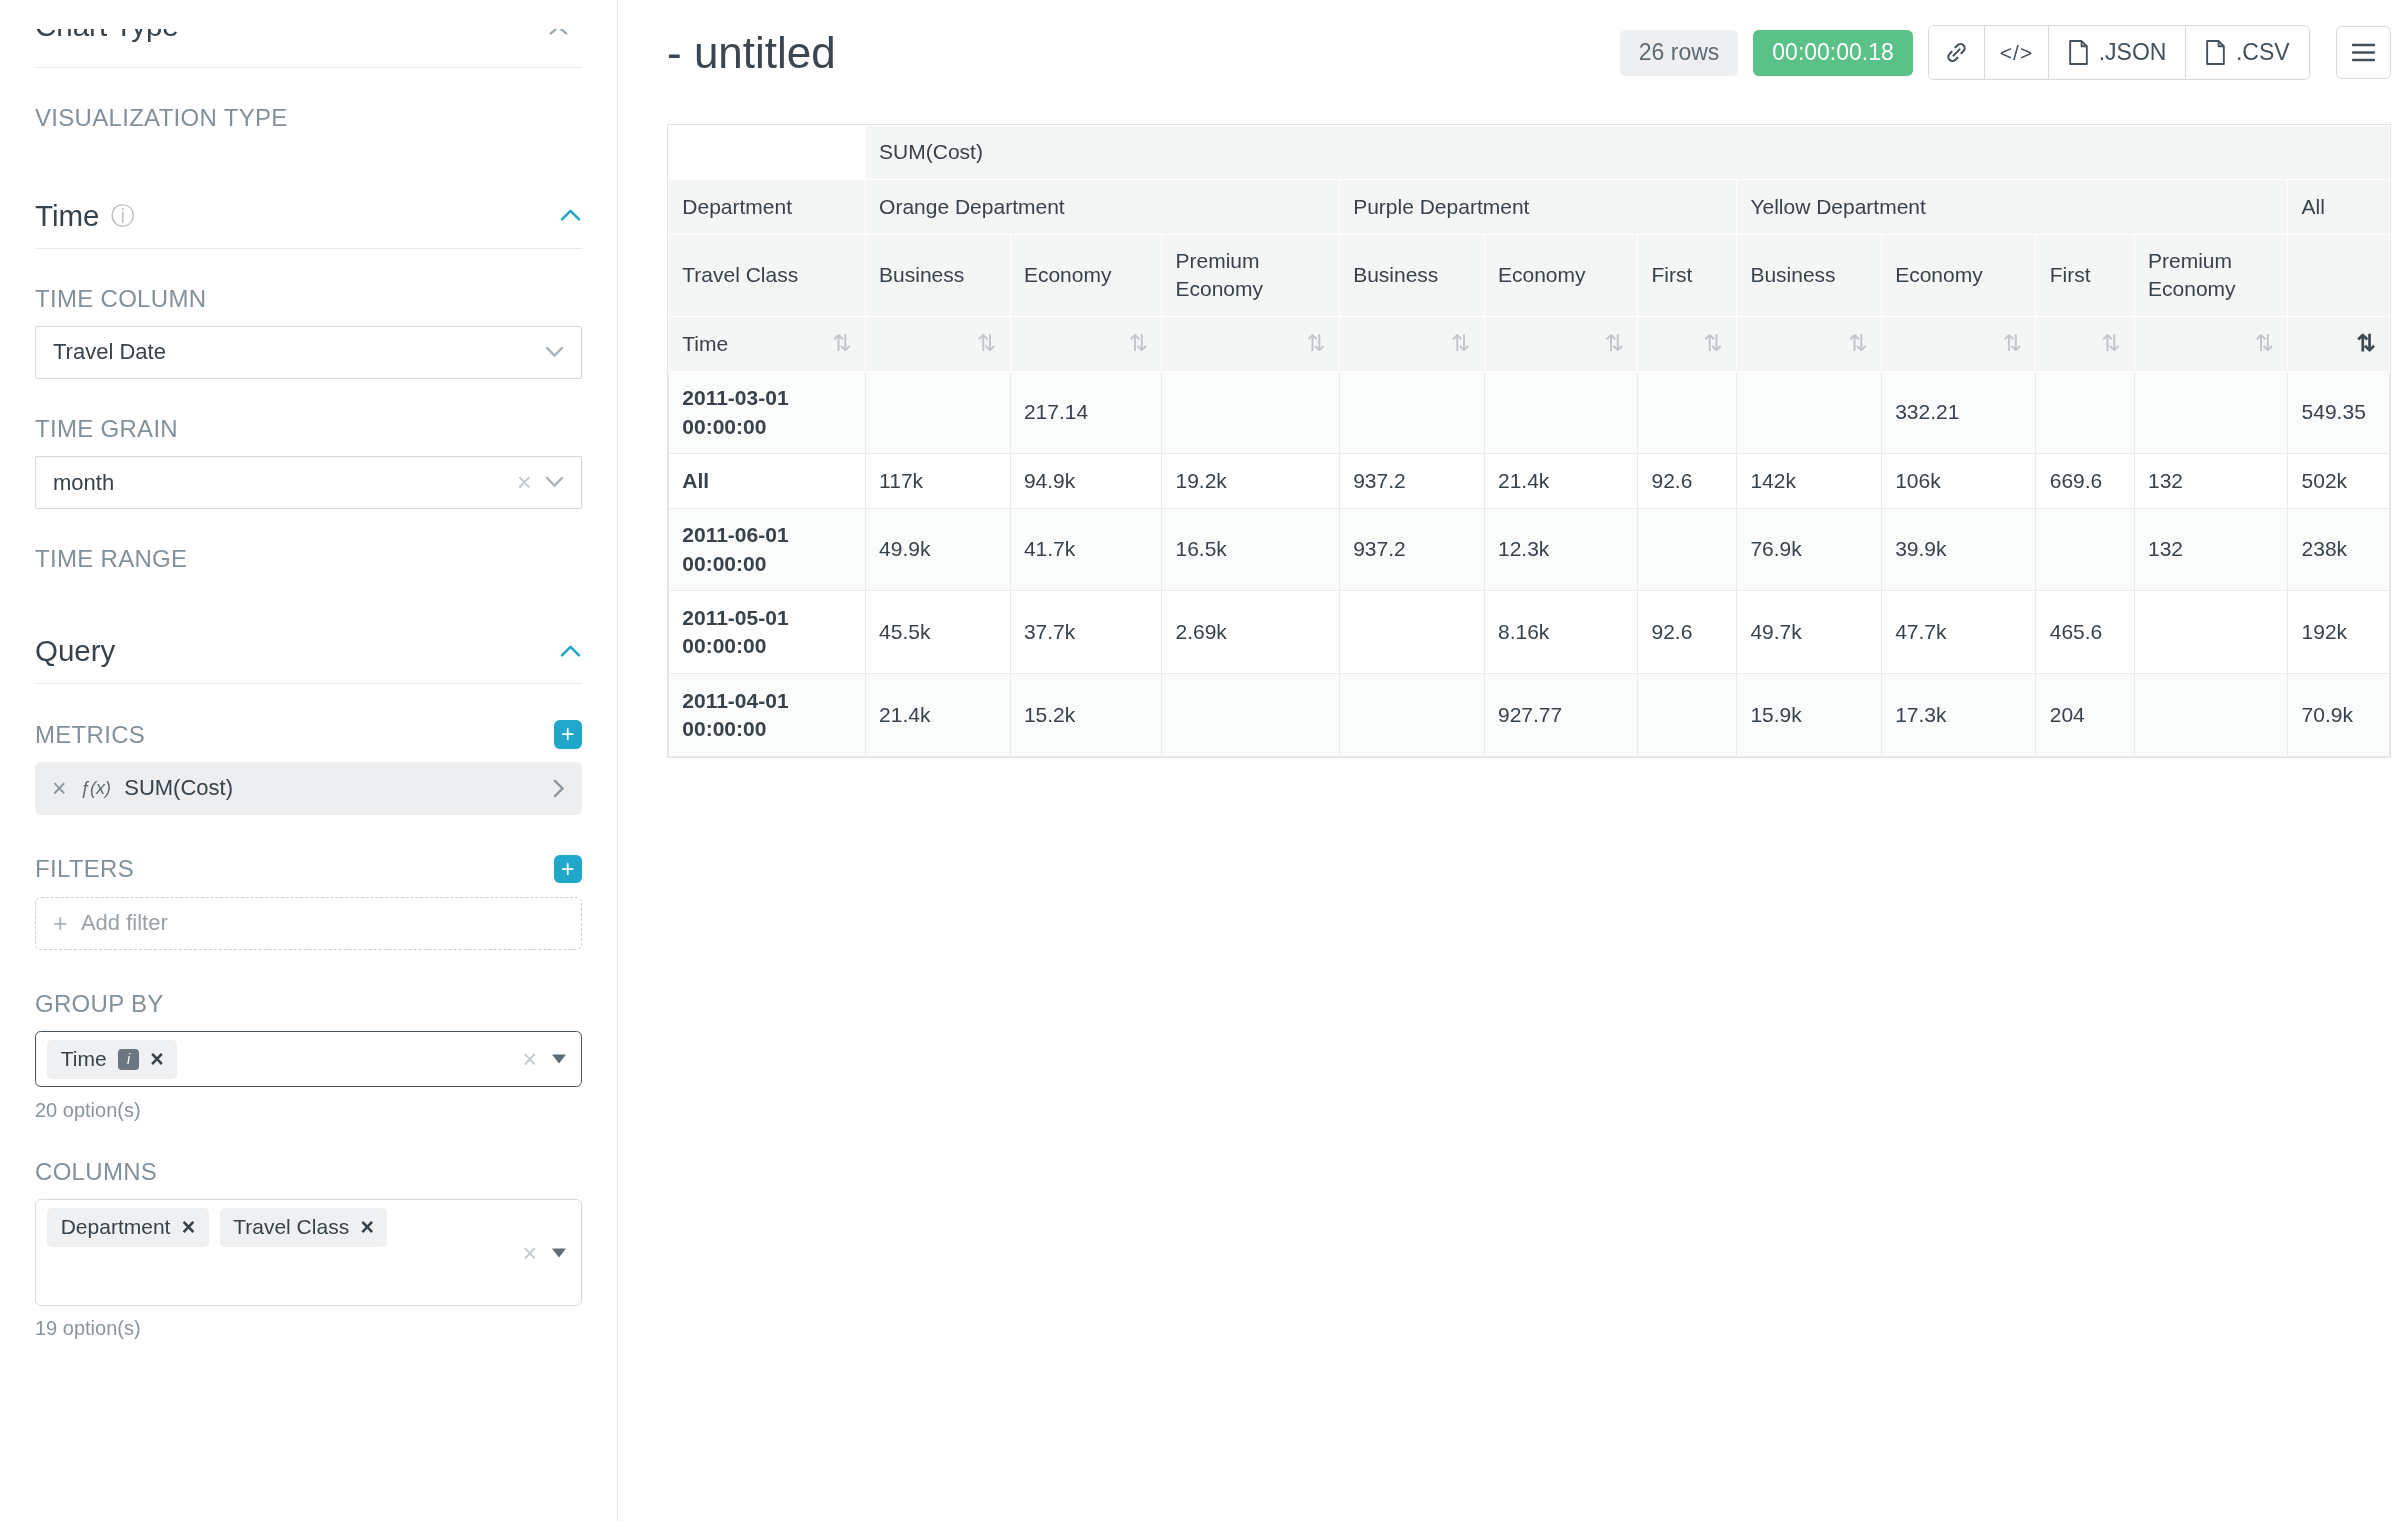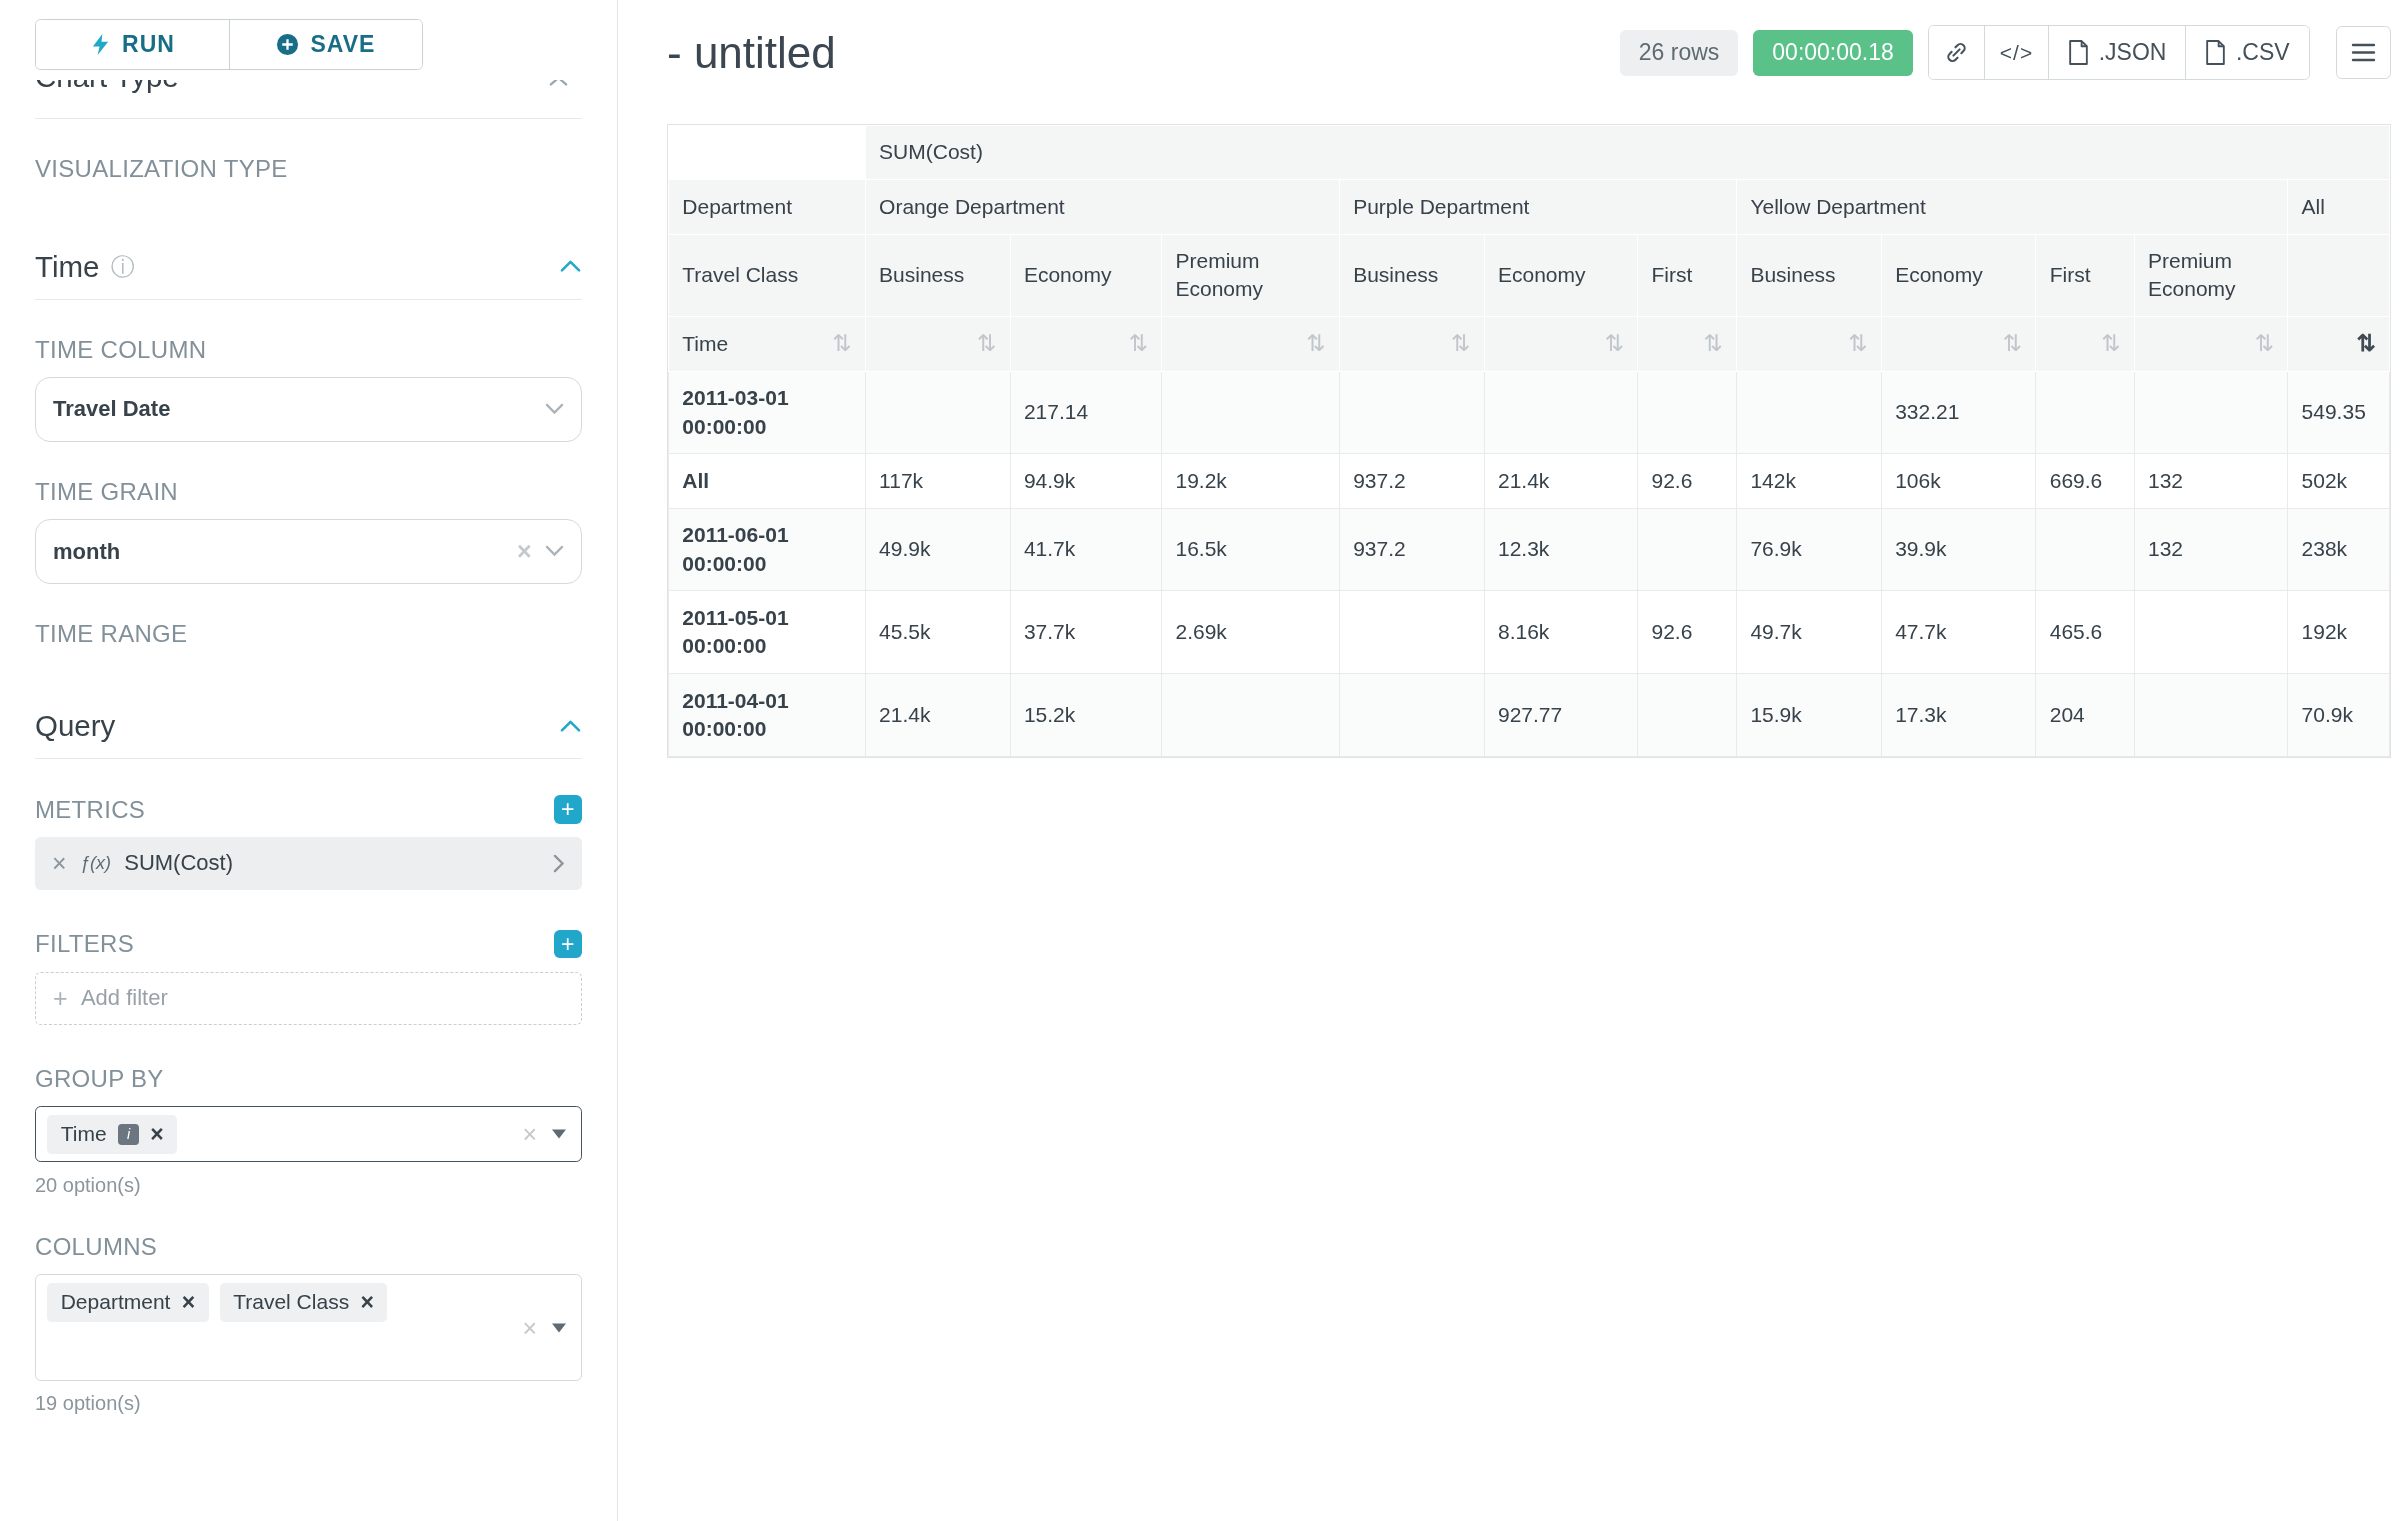--- a/index.html
+++ b/index.html
@@ -36,22 +36,22 @@
   .hint { font-size:20px; color:#8b959c; margin-top:11.4px; }
 
   .pill { display:inline-flex; align-items:center; background:#eef0f1; border-radius:23px; padding:9.5px 21px; font-size:21px; color:#37424a; }
 
   .section-head { display:flex; align-items:center; }
   .section-title { font-size:29.5px; font-weight:400; color:#37424a; }
   .info-glyph { color:#b3bcc2; font-size:24px; margin-left:11.4px; }
   .section-caret { margin-left:auto; display:flex; }
 
   .select {
-    height:65px; border:1px solid #d4d9dc; border-radius:15px; background:#fff;
-    display:flex; align-items:center; padding:0 17px; font-size:22px; color:#37424a; cursor:pointer;font-weight:bold;
+    height:53px; border:1px solid #d4d9dc; border-radius:2px; background:#fff;
+    display:flex; align-items:center; padding:0 17px; font-size:22px; color:#37424a; cursor:pointer;
   }
   .select .right-controls { margin-left:auto; display:flex; align-items:center; gap:13.3px; }
   .clear-x { color:#c3c9cd; font-size:25px; line-height:1; cursor:pointer; }
 
   .field-head { display:flex; align-items:flex-end; justify-content:space-between; }
   .plus-btn {
     width:28.5px; height:28.5px; border:none; border-radius:5.7px; background:#20a7c9; color:#fff;
     font-size:23px; line-height:1; display:flex; align-items:center; justify-content:center; cursor:pointer; font-family:inherit;
   }
   .metric-chip {
@@ -114,35 +114,20 @@
   .mt-sm { margin-top:13.3px; } .mt-md { margin-top:36px; } .mt-lg { margin-top:67px; }
   svg.icon { display:block; }
 </style>
 </head>
 <body>
 
 <div class="app">
 
   <div class="sidebar">
 
-    <div class="actions">
-      <button class="action-btn">
-        <svg class="icon" width="21" height="23" viewBox="0 0 22 24">
-            <path d="M13 1 L3 14 h7 l-2 9 L19 9 h-7 z" fill="#1fa8c9"></path>
-          </svg>
-        <span>RUN</span>
-      </button>
-      <button class="action-btn">
-        <svg class="icon" width="23" height="23" viewBox="0 0 24 24">
-            <circle cx="12" cy="12" r="11" fill="#186e87"></circle>
-            <path d="M12 6.5v11 M6.5 12h11" stroke="#fff" stroke-width="2.4"></path>
-          </svg>
-        <span>SAVE</span>
-      </button>
-    </div>
 
     <div class="clipped-heading">
       <span class="txt">Chart Type</span>
       <span class="chev-clip">
         <svg class="icon" width="21" height="13.3" viewBox="0 0 22 14">
             <path d="M3 11 L11 4 L19 11" fill="none" stroke="#9aa5ad" stroke-width="2.4" stroke-linecap="round"></path>
           </svg>
       </span>
     </div>
     <hr class="divider">

